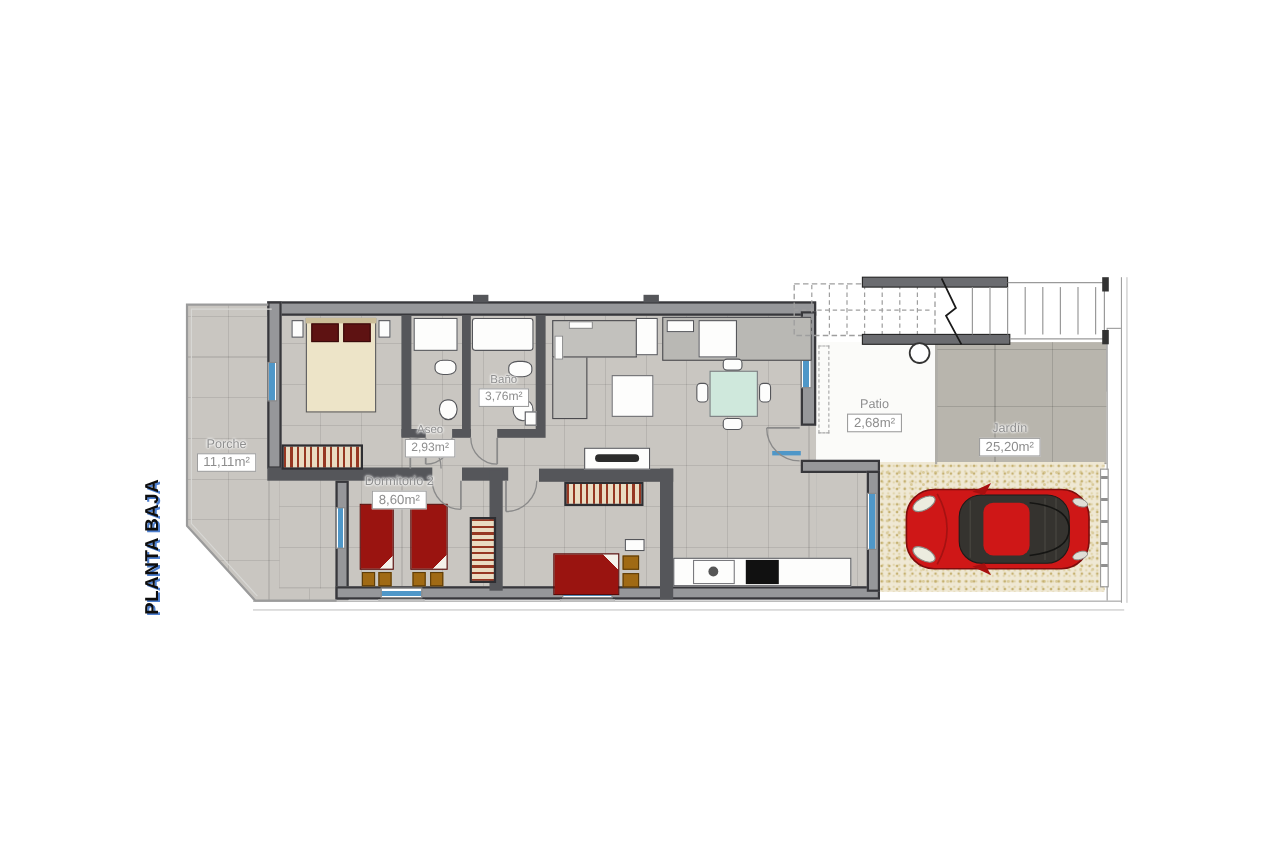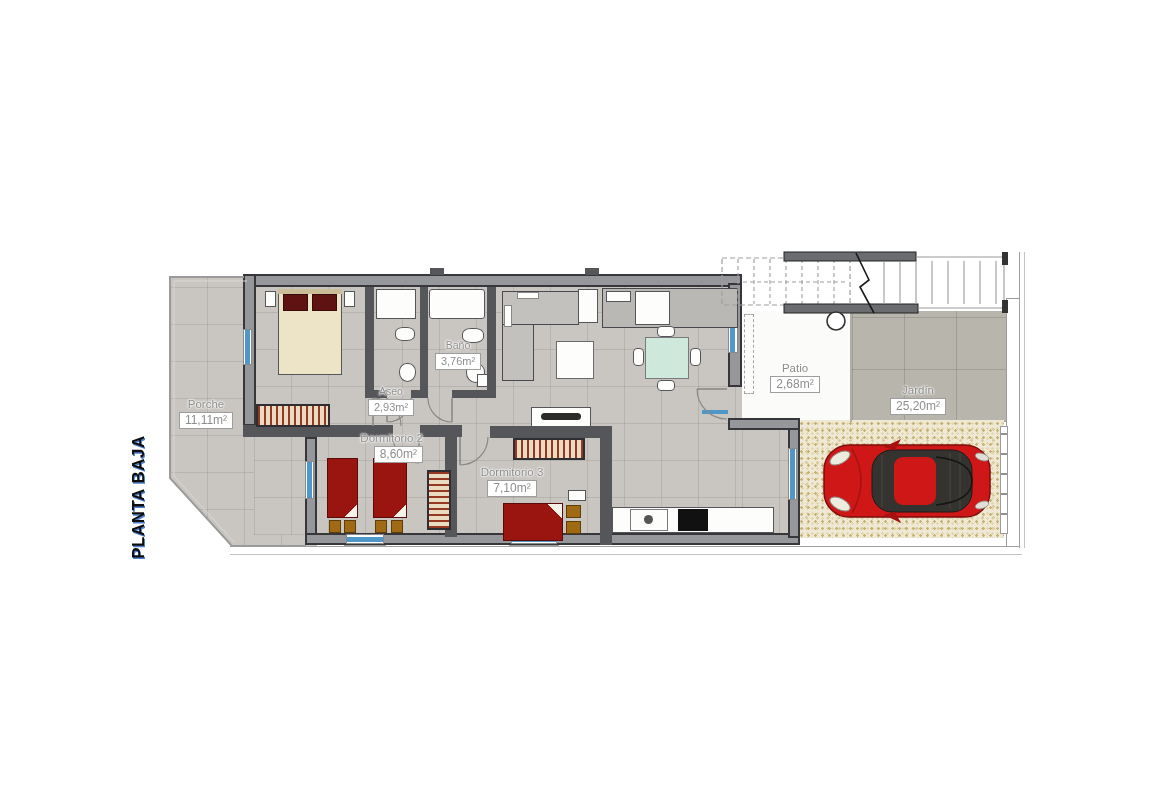--- a/index.html
+++ b/index.html
@@ -233,27 +233,23 @@
     <span class="area-box">11,11m²</span>
   </div>
   <div class="abs rlabel small" style="left:356px;top:339px;width:70px;margin-top:46px;">
     <span>Aseo</span>
     <span class="area-box" style="font-size:11px;">2,93m²</span>
   </div>
   <div class="abs rlabel small" style="left:423px;top:339px;width:70px;">
     <span>Baño</span>
     <span class="area-box" style="font-size:11px;">3,76m²</span>
   </div>
-  <div class="abs rlabel" style="left:303px;top:432px;width:120px;align-items:flex-end;">
+  <div class="abs rlabel" style="left:303px;top:432px;width:120px;">
     <span>Dormitorio 2</span>
     <span class="area-box">8,60m²</span>
-  </div>
-  <div class="abs rlabel" style="left:452px;top:466px;width:120px;">
-    <span>Dormitorio 3</span>
-    <span class="area-box">7,10m²</span>
   </div>
   <div class="abs rlabel" style="left:745px;top:362px;width:100px;">
     <span>Patio</span>
     <span class="area-box">2,68m²</span>
   </div>
   <div class="abs rlabel" style="left:868px;top:384px;width:100px;">
     <span>Jardín</span>
     <span class="area-box">25,20m²</span>
   </div>
 

